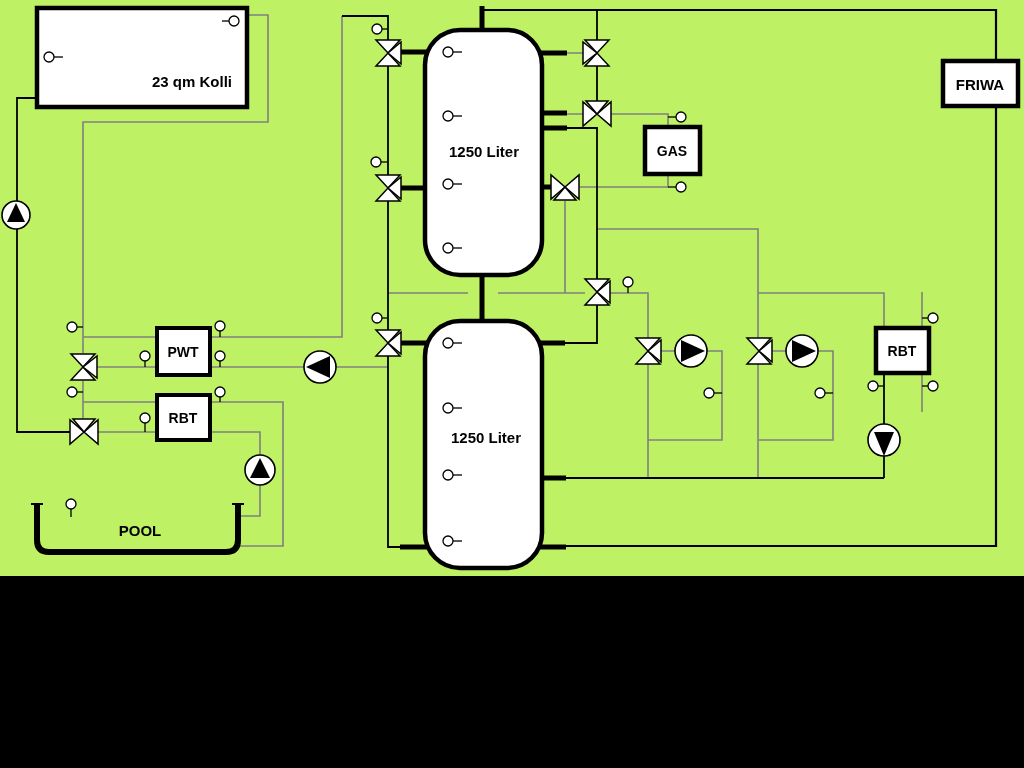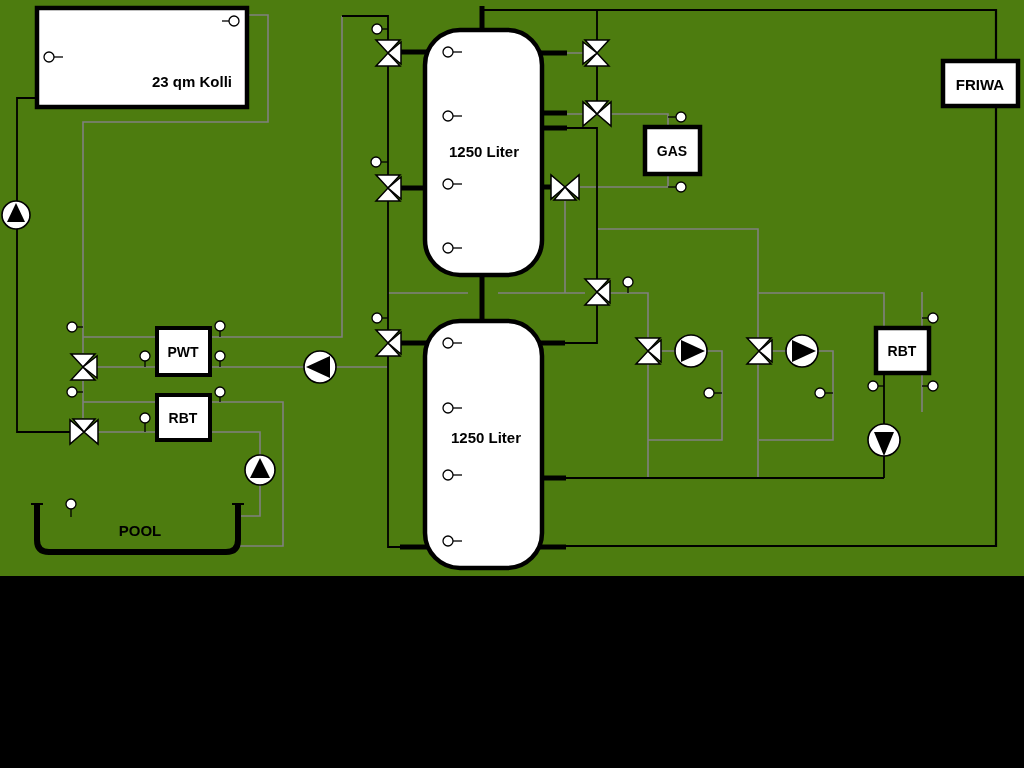--- a/index.html
+++ b/index.html
@@ -1,16 +1,16 @@
 <!DOCTYPE html>
 <html><head>
 <meta charset="utf-8">
 <style>
   html,body{margin:0;padding:0;background:#ffffff;}
-  .stage{position:relative;width:1024px;height:768px;background:#4d7c0f;overflow:hidden;}
+  .stage{position:relative;width:1024px;height:768px;background:#bef264;overflow:hidden;}
   svg{display:block;}
   text{font-family:"Liberation Sans","DejaVu Sans",sans-serif;font-weight:bold;fill:#000;}
   .lbl15{font-size:15px;}
   .lbl14{font-size:14px;}
   .gray{stroke:#808080;stroke-width:1.6;fill:none;}
   .blk{stroke:#000000;stroke-width:1.8;fill:none;}
   .blk2{stroke:#000000;stroke-width:2.2;fill:none;}
   .thick{stroke:#000000;stroke-width:5;fill:none;}
   .boxline{fill:#ffffff;stroke:#000000;}
   .valve{fill:#ffffff;stroke:#000000;stroke-width:1.5;stroke-linejoin:miter;}

